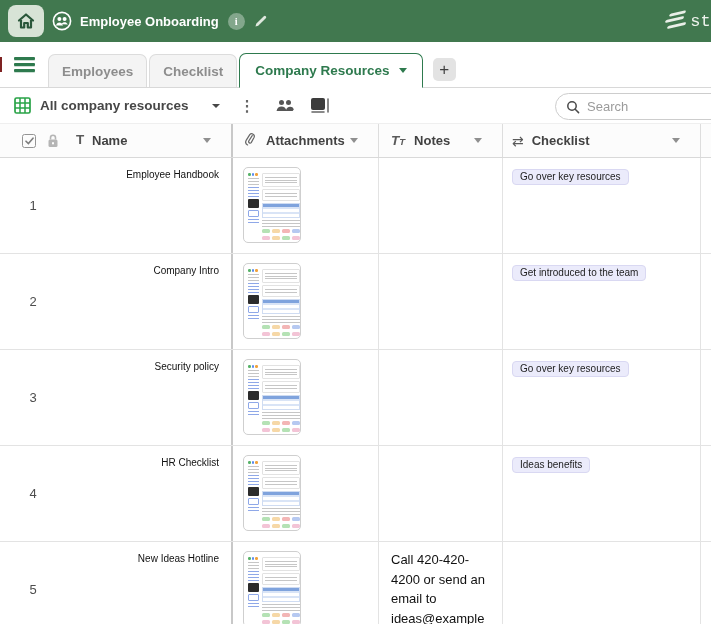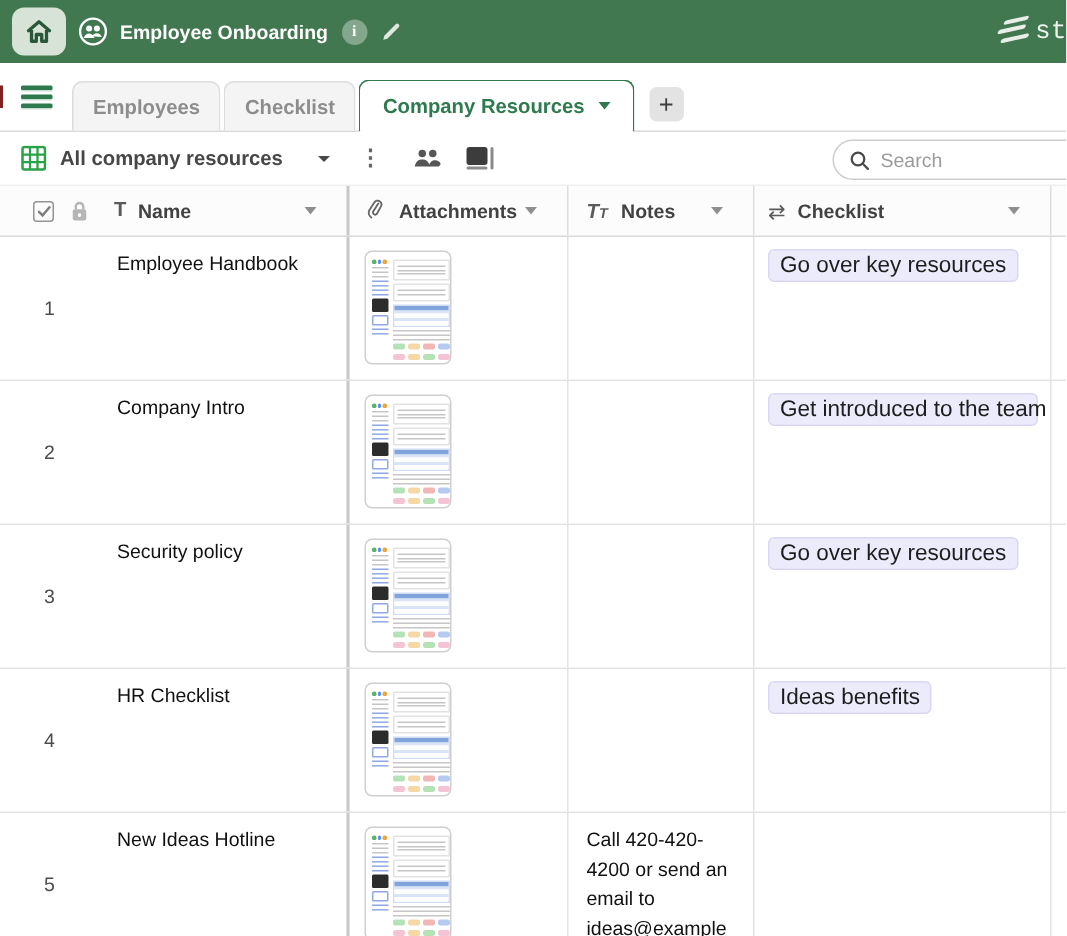--- a/index.html
+++ b/index.html
@@ -66,26 +66,26 @@
   .swap-icon { color:#5a5a5a; font-size:14px; margin-right:8px; }
   .name-head-icon { position:absolute; left:76px; top:8px; font-weight:700; color:#5a5a5a; font-size:13.5px; }
   .name-head-label { position:absolute; left:92px; top:9px; }
   .clip-icon { margin-right:9px; display:flex; }
 
   .gbody { height:466px; overflow:hidden; }
   .grow { display:flex; height:96px; border-bottom:1px solid #e3e3e3; background:#fff; }
   .cell { position:relative; }
   .rowhead { width:231px; display:flex; }
   .rownum-zone { width:66px; display:flex; align-items:center; justify-content:center; font-size:13px; color:#4d4d4d; }
-  .name-zone { flex:1; padding:10px 12px 0 12px; font-size:13px; color:#111; line-height:1.3; }
+  .name-zone { flex:1; padding:10px 12px 0 12px; font-size:10px; color:#111; line-height:1.3;text-align:right; }
   .attach-cell { width:147px; border-left:2px solid #c8c8c8; padding:9px 0 0 10px; }
   .notes-cell { width:124px; border-left:1px solid #e3e3e3; padding:8px 11px 0 12px; font-size:13px; color:#111; line-height:1.5; overflow-wrap:break-word; }
   .check-cell { width:198px; border-left:1px solid #e3e3e3; padding:8px 0 0 9px; }
   .ghost-cell { width:11px; border-left:1px solid #e3e3e3; }
-  .chip { display:inline-block; background:#ebebfb; border:1px solid #d9d8f2; border-radius:4px; padding:1px 7px 2px; font-size:15px; color:#1d1d1d; max-width:180px; white-space:nowrap; cursor:pointer; }
+  .chip { display:inline-block; background:#ebebfb; border:1px solid #d9d8f2; border-radius:4px; padding:1px 7px 2px; font-size:10px; color:#1d1d1d; max-width:180px; white-space:nowrap; cursor:pointer; }
 
   
   .doc { width:58px; height:76px; background:#fff; border:1px solid #cfcfcf; border-radius:5px; padding:5px 4px; display:flex; gap:3px; overflow:hidden; cursor:pointer; }
   .doc-l { width:14px; } .doc-r { flex:1; }
   .ln { height:1px; background:#c6c6c6; margin:2px 0; }
   .ln.bl { background:#8fa8e8; }
   .logo-row { display:flex; gap:1px; margin-bottom:2px; }
   .d { width:2.5px; height:2.5px; border-radius:50%; }
   .d.g{background:#58b368;} .d.b{background:#5b8def;} .d.o{background:#f0a23c;}
   .photo { width:11px; height:9px; background:#2c2c2c; margin:2px auto; border-radius:1px; }

